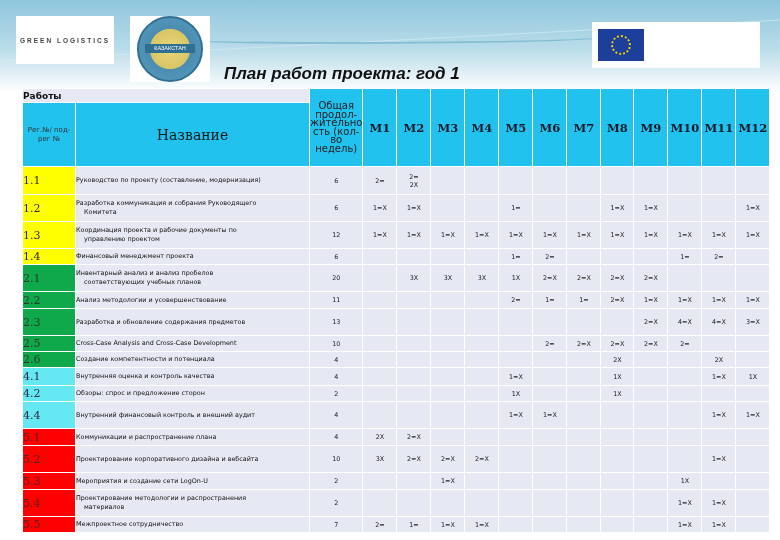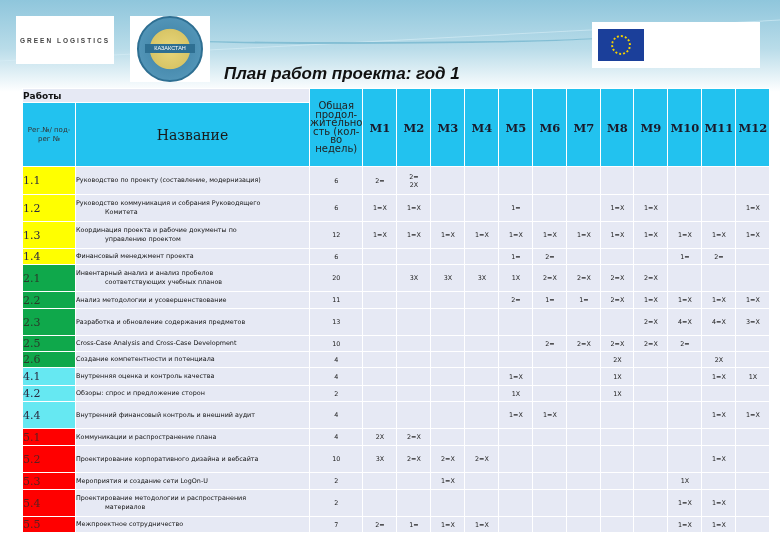--- a/index.html
+++ b/index.html
@@ -70,21 +70,21 @@
   .h-dur { font-size: 10px; line-height: 8.5px; font-weight: normal; color: #222; }
   .h-m { font-family: "DejaVu Serif", serif; font-size: 11.5px; font-weight: bold; color: #1a1a2a; }
   td.code {
     font-family: "DejaVu Serif", serif; font-weight: normal; font-size: 11px; vertical-align: middle;
   }
   td.c-yellow { background: #ffff00; color: #2a2a40; }
   td.c-green { background: #0fa84b; color: #2a3a2a; }
   td.c-cyan { background: #66e8f2; color: #2a2a40; }
   td.c-red { background: #ff0000; color: #5a2020; }
   td.name { background: #e6e9f4; font-size: 6.4px; color: #111; padding-left: 4px; line-height: 9px; vertical-align: middle; }
-  td.name .l2 { display: block; padding-left: 29px; }
+  td.name .l2 { display: block; padding-left: 8px; }
   td.dur, td.m { background: #e6e9f4; font-size: 6.4px; color: #222; text-align: center; vertical-align: middle; line-height: 8px; }
 </style>
 </head>
 <body>
 
 <div class="swoosh2"></div>
 <div class="swoosh1"></div>
 
 <div class="logo-logon">
   <div class="small">GREEN LOGISTICS</div>
@@ -157,21 +157,21 @@
         <td class="m"></td>
         <td class="m"></td>
         <td class="m"></td>
         <td class="m"></td>
         <td class="m"></td>
         <td class="m"></td>
         <td class="m"></td>
       </tr>
       <tr style="height: 27px;">
         <td class="code c-yellow">1.2</td>
-        <td class="name"><span>Руководство коммуникация и собрания Руководящего</span><span class="l2">Комитета</span></td>
+        <td class="name"><span>Разработка коммуникация и собрания Руководящего</span><span class="l2">Комитета</span></td>
         <td class="dur">6</td>
         <td class="m">1=X</td>
         <td class="m">1=X</td>
         <td class="m"></td>
         <td class="m"></td>
         <td class="m">1=</td>
         <td class="m"></td>
         <td class="m"></td>
         <td class="m">1=X</td>
         <td class="m">1=X</td>

